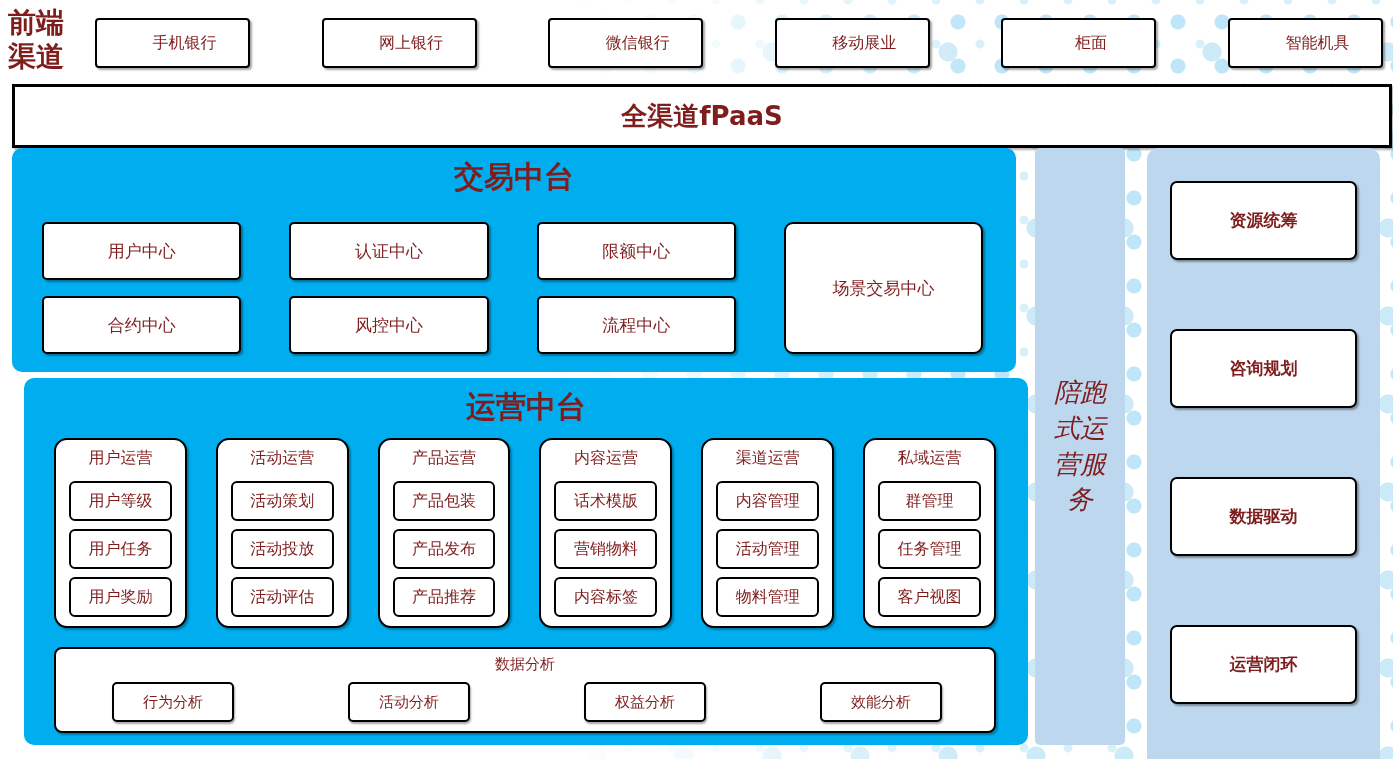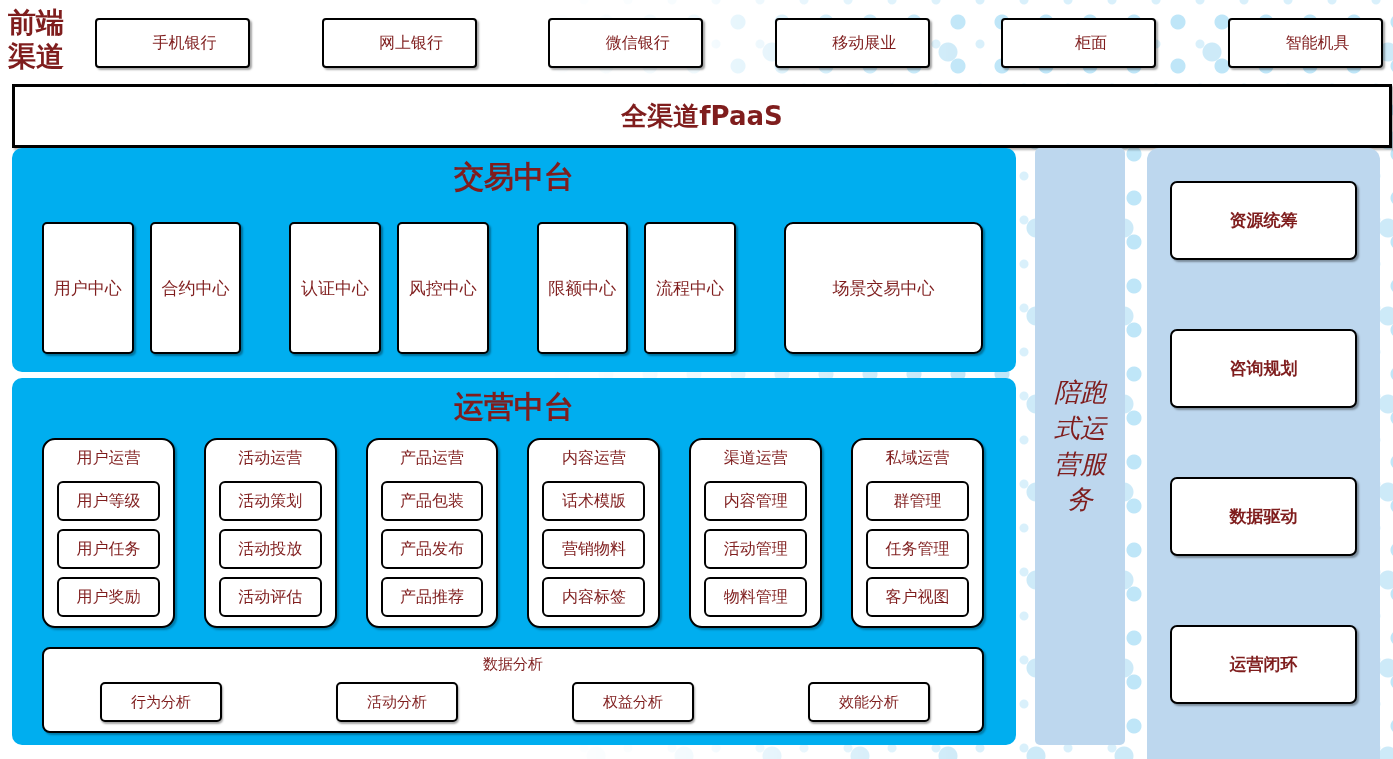--- a/index.html
+++ b/index.html
@@ -54,27 +54,27 @@
   .panel{
     position:absolute;left:12px;width:1004px;
     background:#00AEEF;border-radius:10px;
   }
   .panel-title{
     text-align:center;padding-top:9px;
     font-family:"DejaVu Serif","Liberation Serif",serif;
     font-weight:bold;font-size:30px;
   }
   #transaction-panel{top:148px;height:224px;}
-  #operations-panel{top:378px;height:367px;}
+  #operations-panel{top:378px;height:367px;margin-left:12px;}
 
   .tx-grid{
     position:absolute;left:30px;right:33px;top:74px;bottom:18px;
     display:flex;gap:48px;
   }
-  .tx-col{flex:1;display:flex;flex-direction:row;gap:16px;}
+  .tx-col{flex:1;display:flex;flex-direction:column;gap:16px;}
   .wbox{
     background:#fff;border:2px solid #000;border-radius:5px;box-sizing:border-box;
     display:flex;align-items:center;justify-content:center;
     font-size:17px;box-shadow:2px 2px 2px rgba(0,0,0,.35);
   }
   .tx-box{flex:1;}
   .tx-tall{flex:1;border-radius:9px;}
 
   
   .op-groups{

